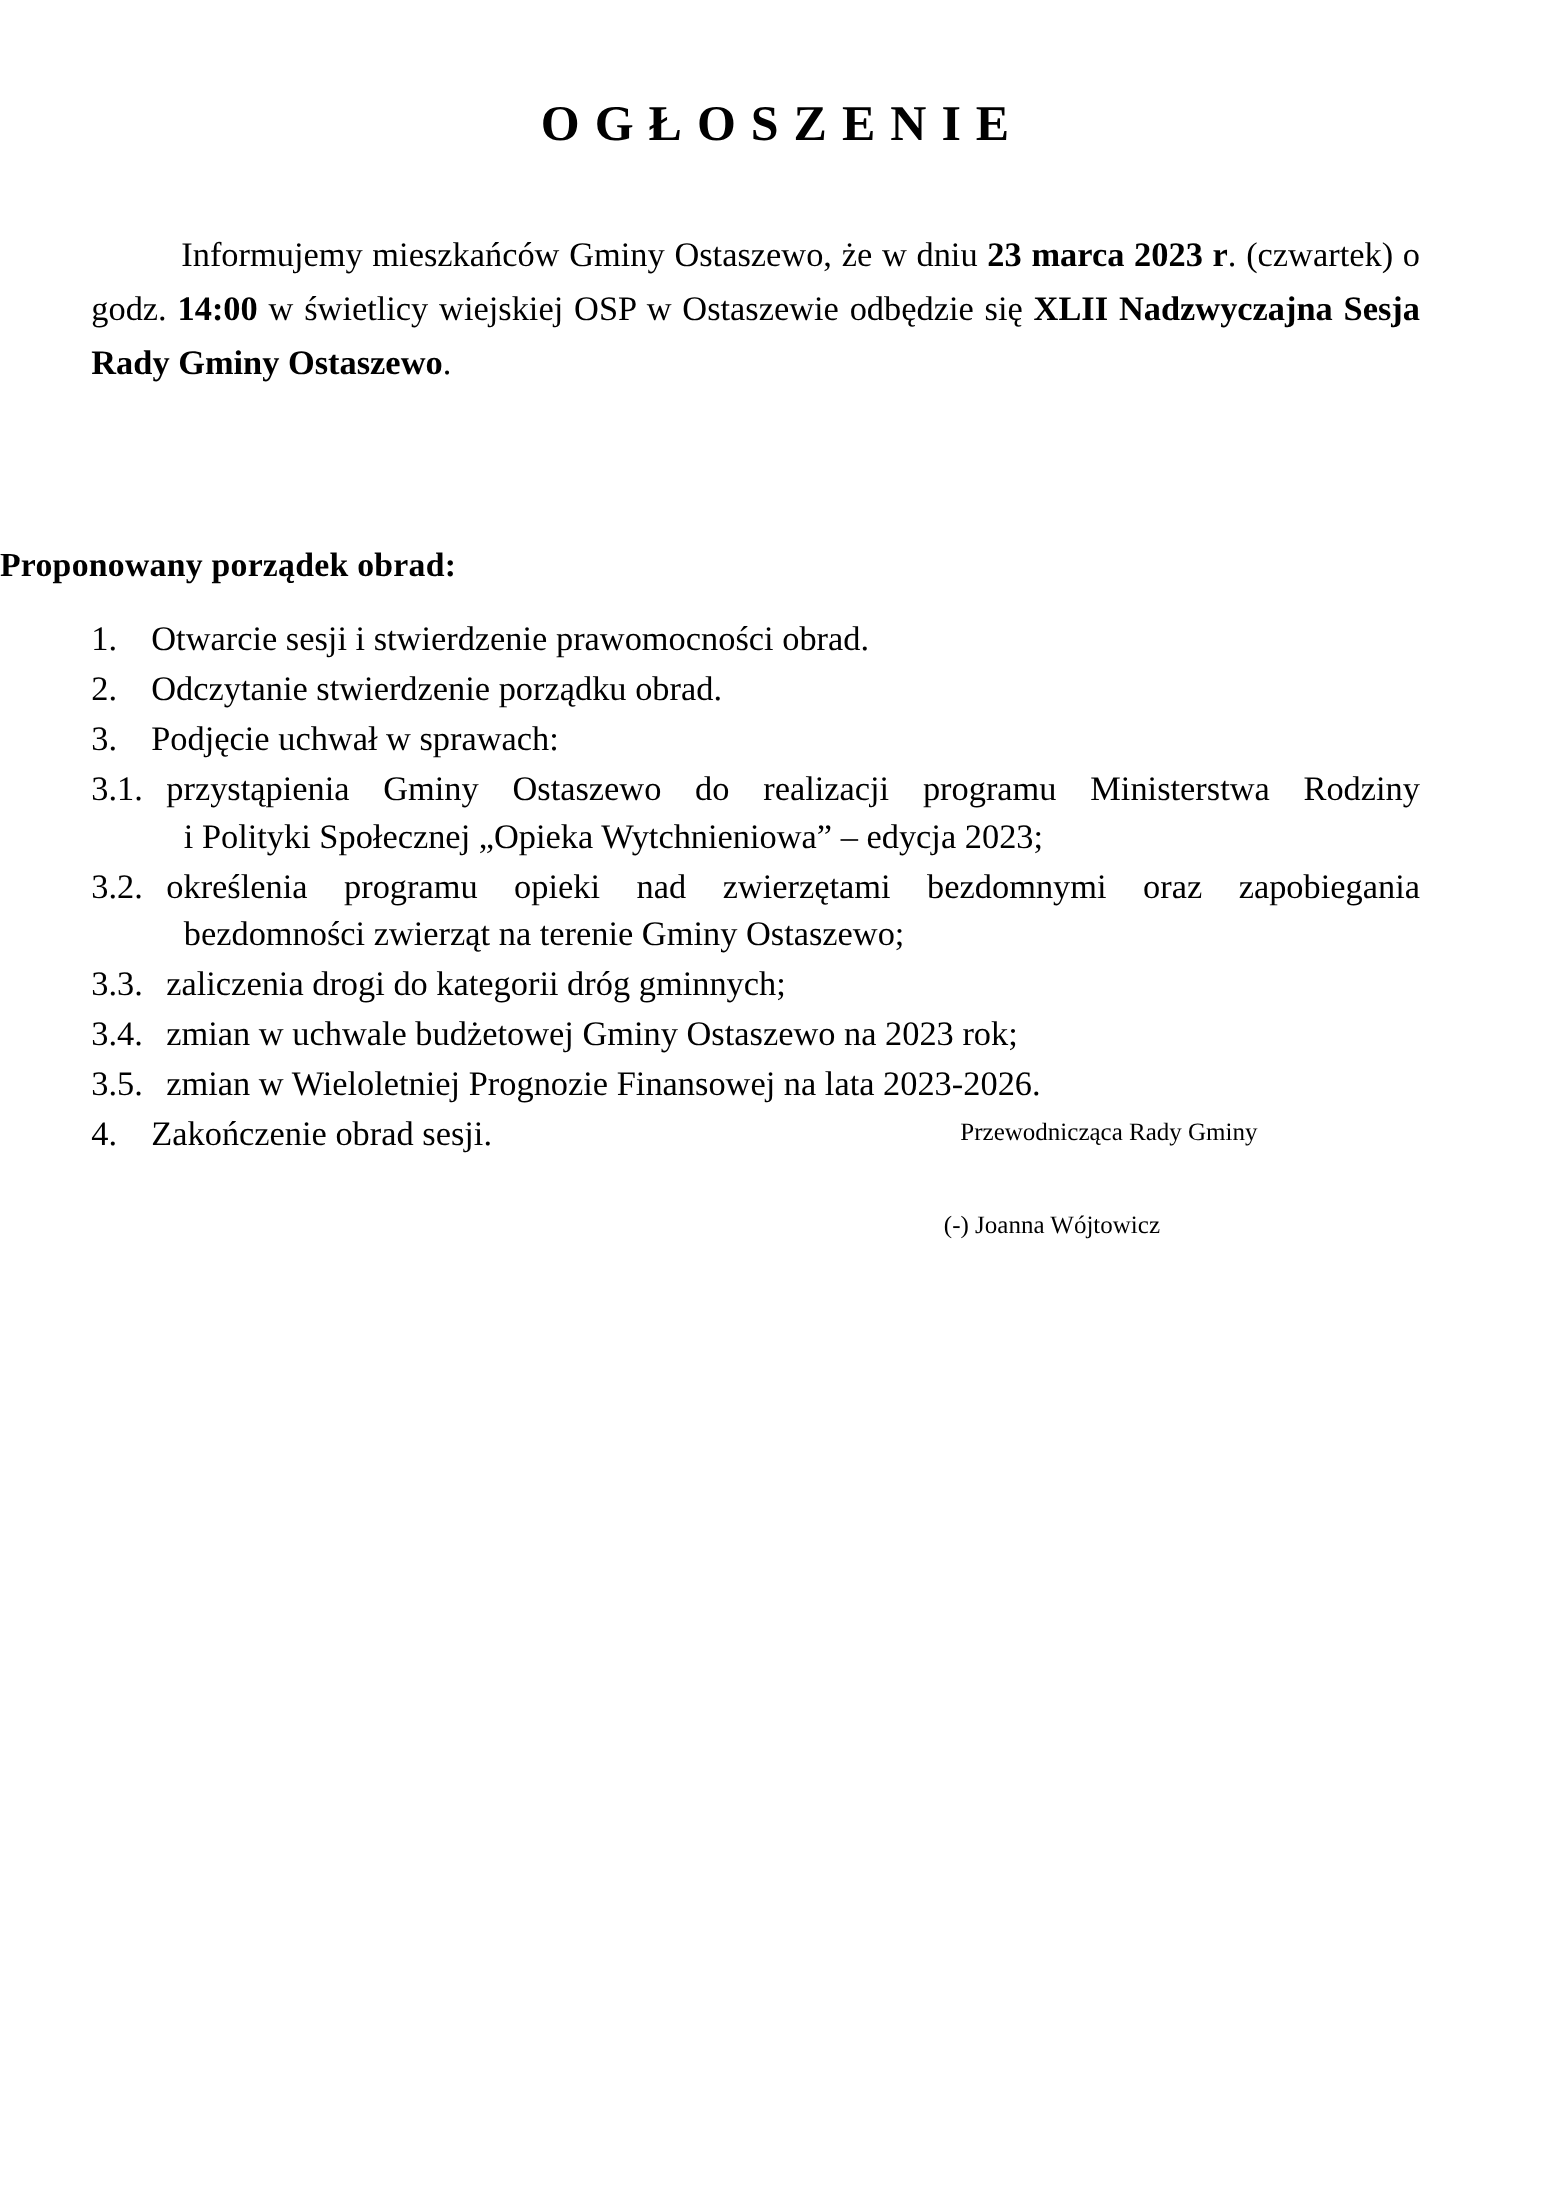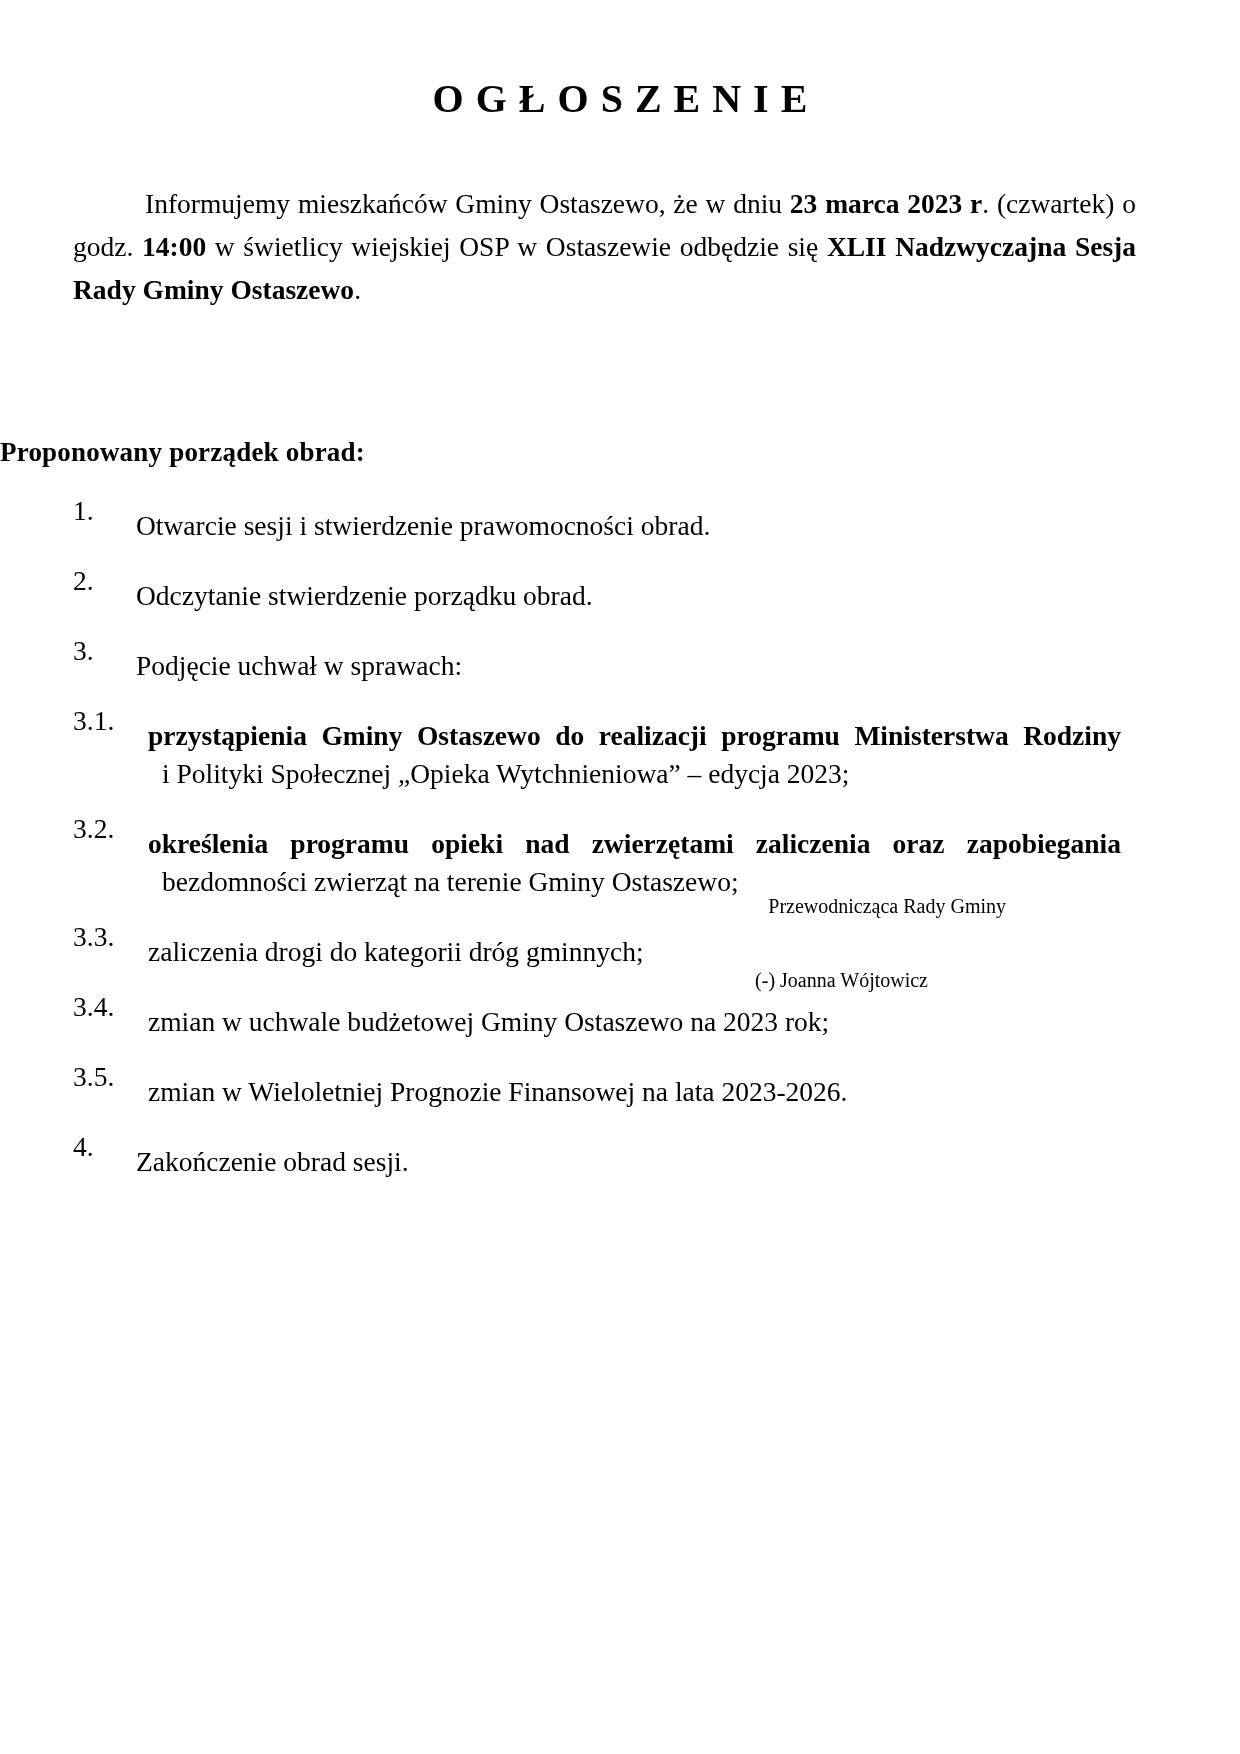--- a/index.html
+++ b/index.html
@@ -87,29 +87,28 @@
   }
   .agenda-num {
     flex: 0 0 auto;
     white-space: pre;
     text-align: left;
   }
   .agenda-num.w-main { width: 48px; }
   .agenda-num.w-sub  { width: 60px; }
   .agenda-text {
     flex: 1 1 auto;
-    margin: 15px;
+    margin: 0;
   }
 
   
   .just-line {
     text-align: justify;
     text-align-last: justify;
     display: block;
-    font-weight: bold;
   }
   .plain-line {
     display: block;
     text-align: left;
     padding-left: 14px;
   }
 
   
   .signature {
     position: absolute;
@@ -159,21 +158,21 @@
       <div class="agenda-row">
         <span class="agenda-num w-sub">3.1.</span>
         <span class="agenda-text">
           <span class="just-line">przystąpienia Gminy Ostaszewo do realizacji programu Ministerstwa Rodziny</span>
           <span class="plain-line">i Polityki Społecznej „Opieka Wytchnieniowa” – edycja 2023;</span>
         </span>
       </div>
       <div class="agenda-row">
         <span class="agenda-num w-sub">3.2.</span>
         <span class="agenda-text">
-          <span class="just-line">określenia programu opieki nad zwierzętami zaliczenia oraz zapobiegania</span>
+          <span class="just-line">określenia programu opieki nad zwierzętami bezdomnymi oraz zapobiegania</span>
           <span class="plain-line">bezdomności zwierząt na terenie Gminy Ostaszewo;</span>
         </span>
       </div>
       <div class="agenda-row">
         <span class="agenda-num w-sub">3.3.</span>
         <span class="agenda-text">zaliczenia drogi do kategorii dróg gminnych;</span>
       </div>
       <div class="agenda-row">
         <span class="agenda-num w-sub">3.4.</span>
         <span class="agenda-text">zmian w uchwale budżetowej Gminy Ostaszewo na 2023 rok;</span>

